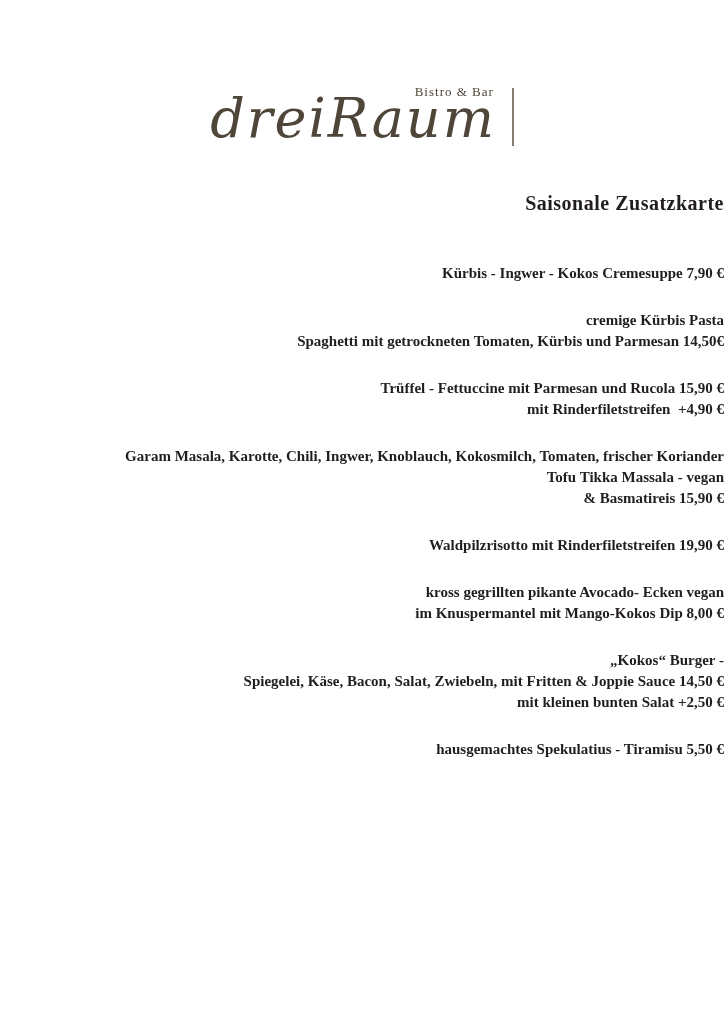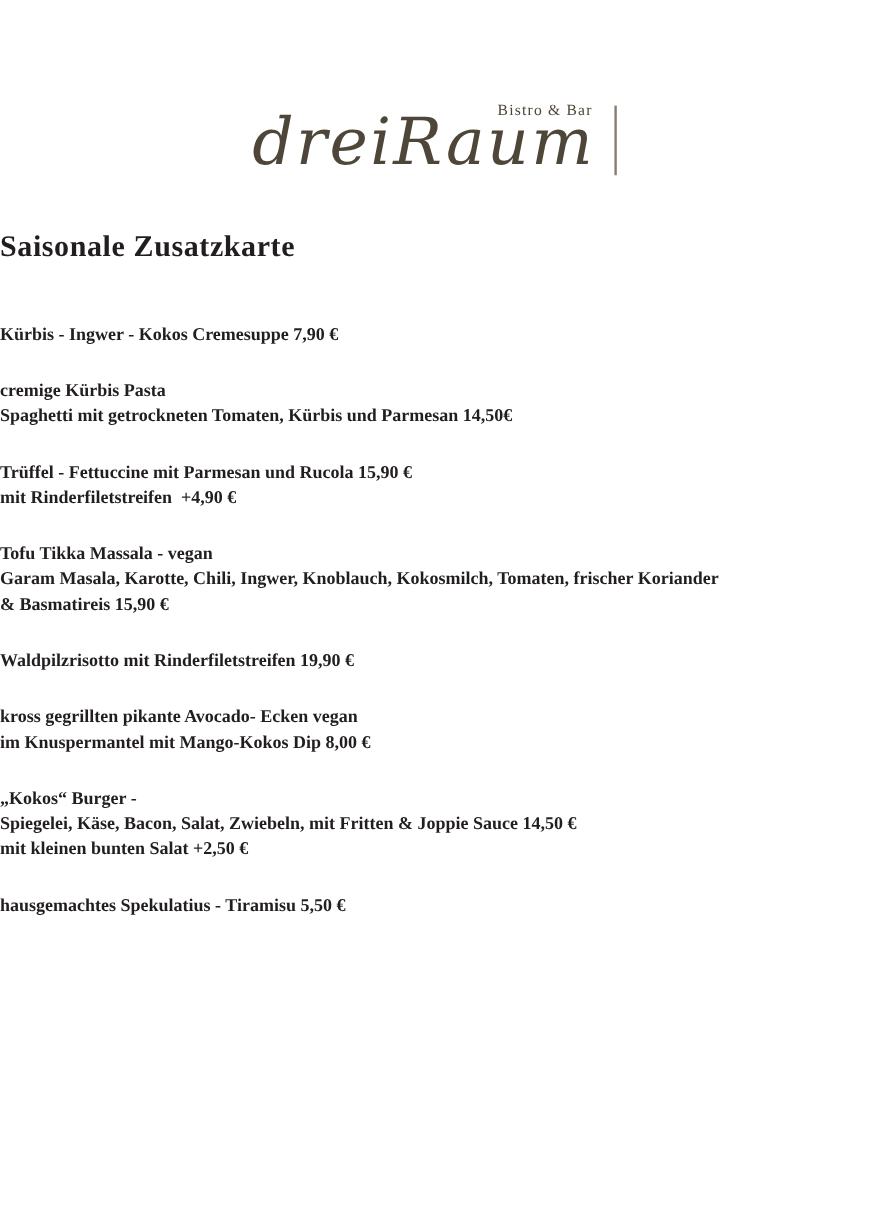--- a/index.html
+++ b/index.html
@@ -54,30 +54,30 @@
     position: absolute;
     right: 0;
     top: 6px;
     width: 2px;
     height: 58px;
     background: #857d6f;
   }
   
   .page-title {
     margin-top: 46px;
-    text-align: left;
-    font-size: 25px;
+    text-align: right;
+    font-size: 20px;
     font-weight: bold;
     letter-spacing: 0.5px;
     line-height: 1.15;
   }
   
   .menu {
     margin-top: 48px;
-    text-align: left;
+    text-align: right;
   }
   .menu-item {
     margin-bottom: 26px;
   }
   .menu-line {
     font-size: 15px;
     font-weight: bold;
     line-height: 21px;
     white-space: pre-wrap;
   }
@@ -103,22 +103,22 @@
       </div>
       <div class="menu-item">
         <div class="menu-line">cremige Kürbis Pasta</div>
         <div class="menu-line">Spaghetti mit getrockneten Tomaten, Kürbis und Parmesan 14,50€</div>
       </div>
       <div class="menu-item">
         <div class="menu-line">Trüffel - Fettuccine mit Parmesan und Rucola 15,90 €</div>
         <div class="menu-line">mit Rinderfiletstreifen  +4,90 €</div>
       </div>
       <div class="menu-item">
+        <div class="menu-line">Garam Masala, Karotte, Chili, Ingwer, Knoblauch, Kokosmilch, Tomaten, frischer Koriander</div>
         <div class="menu-line">Tofu Tikka Massala - vegan</div>
-        <div class="menu-line">Garam Masala, Karotte, Chili, Ingwer, Knoblauch, Kokosmilch, Tomaten, frischer Koriander</div>
         <div class="menu-line">&amp; Basmatireis 15,90 €</div>
       </div>
       <div class="menu-item">
         <div class="menu-line">Waldpilzrisotto mit Rinderfiletstreifen 19,90 €</div>
       </div>
       <div class="menu-item">
         <div class="menu-line">kross gegrillten pikante Avocado- Ecken vegan</div>
         <div class="menu-line">im Knuspermantel mit Mango-Kokos Dip 8,00 €</div>
       </div>
       <div class="menu-item">

